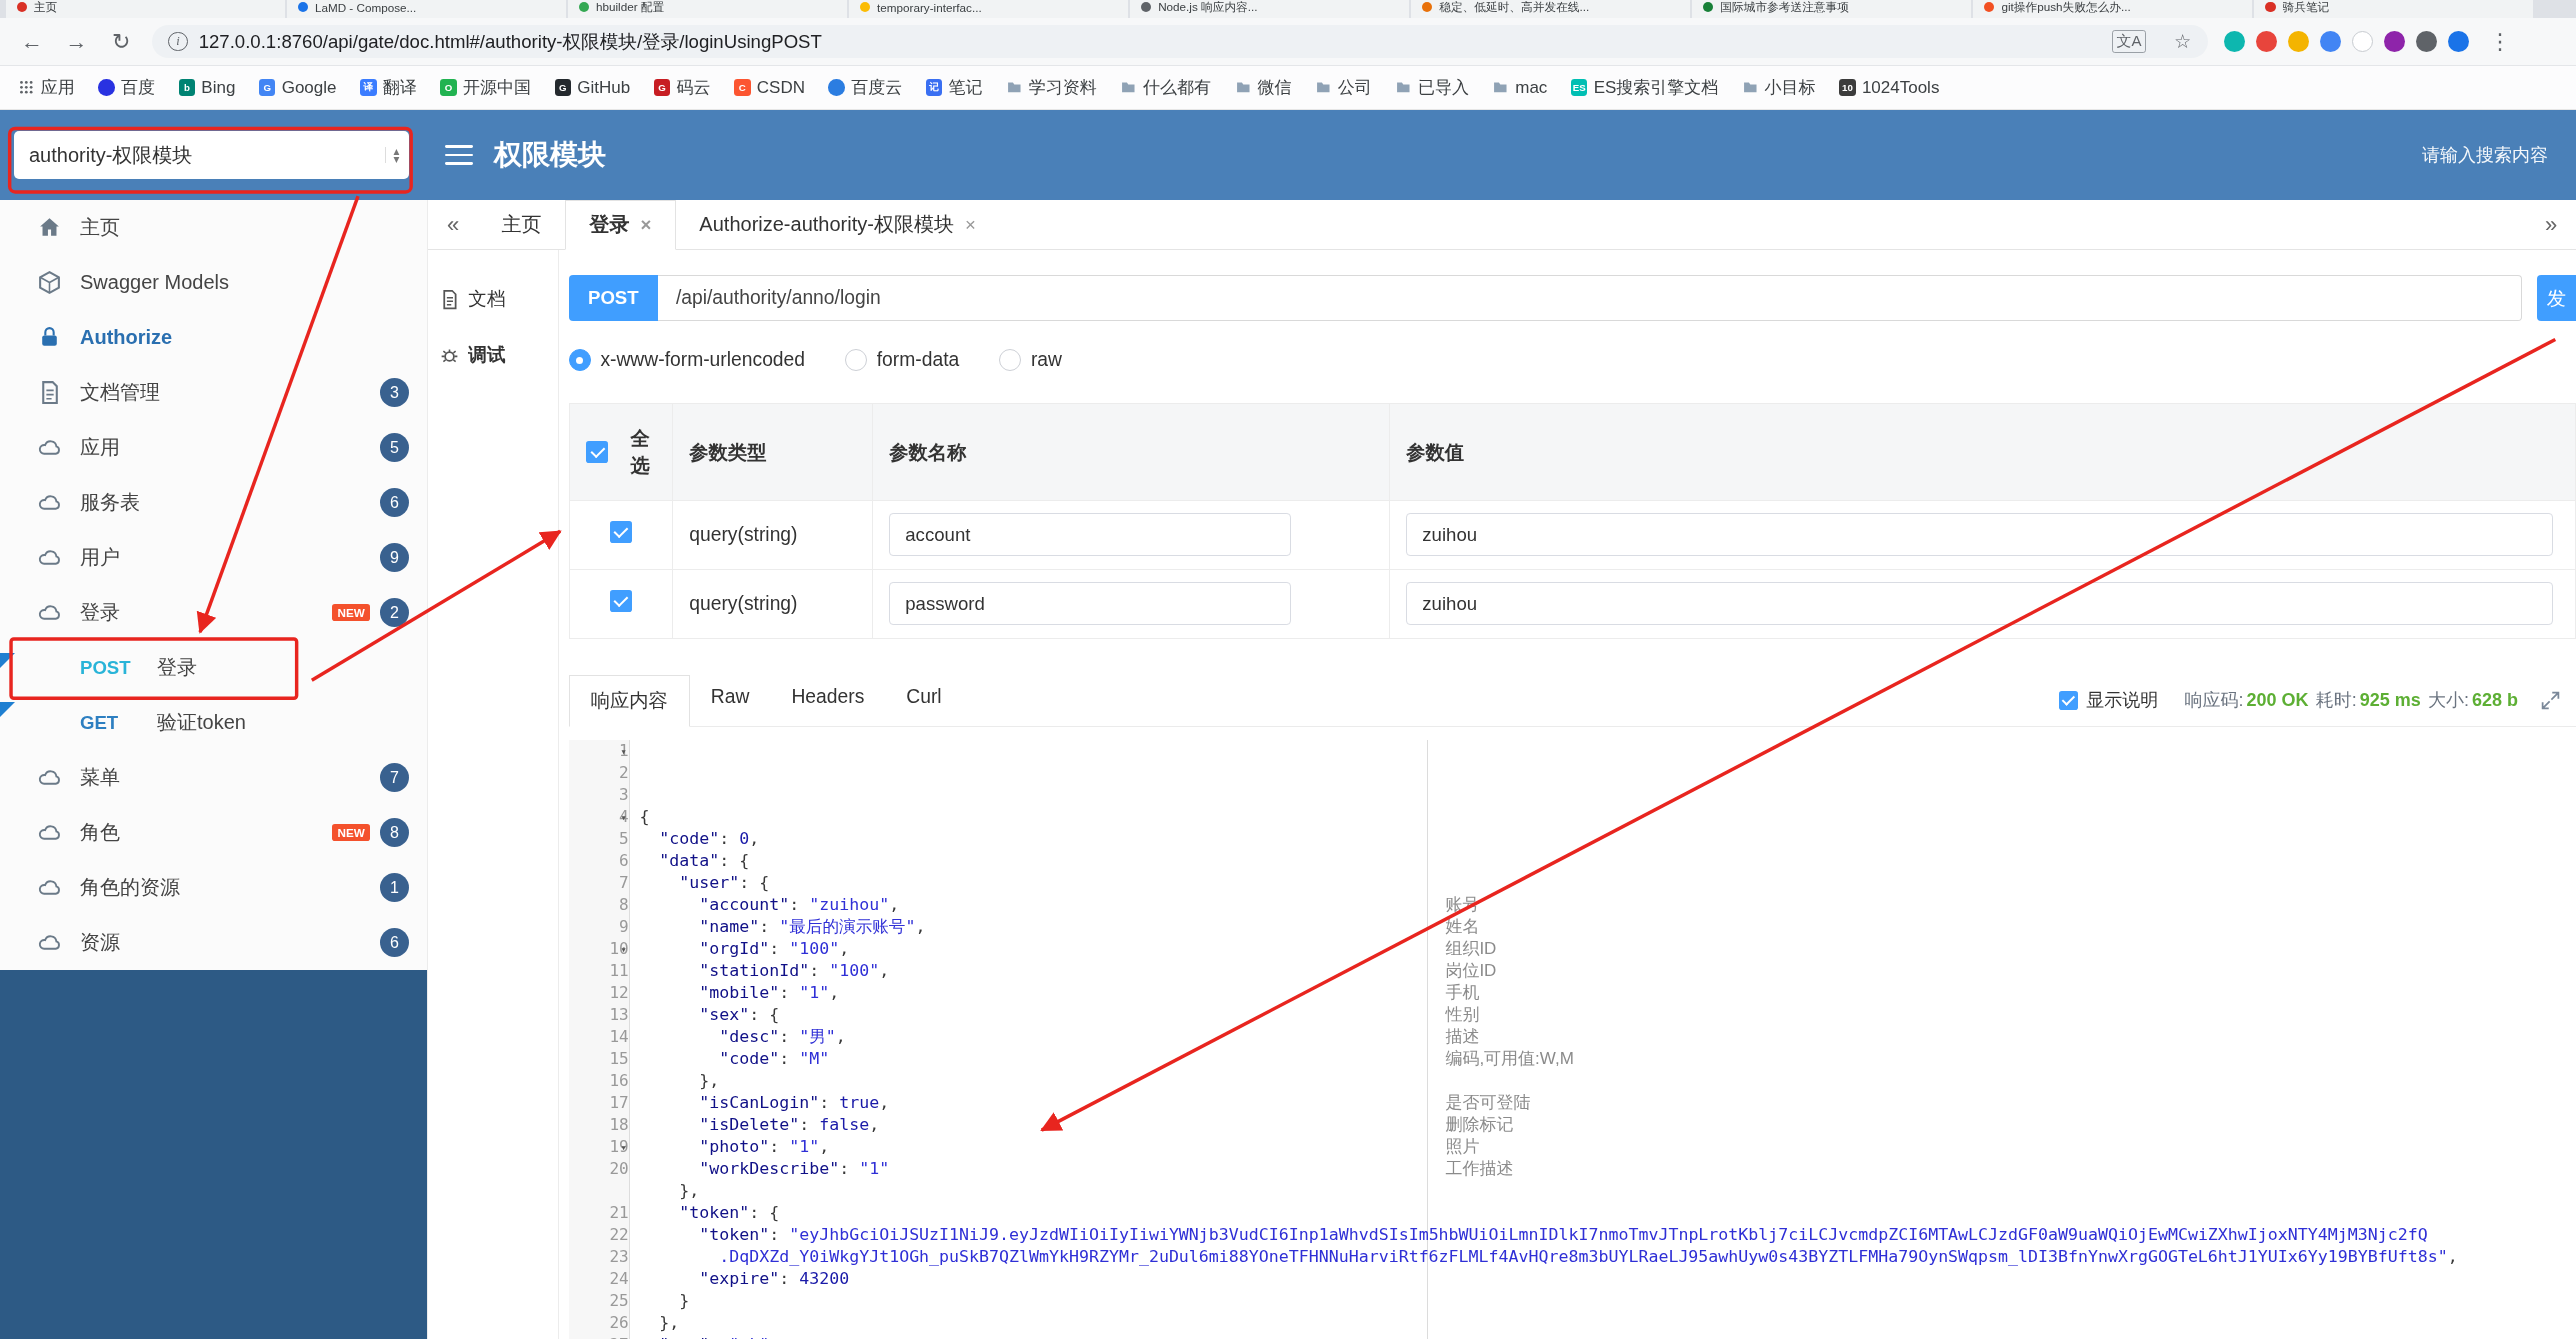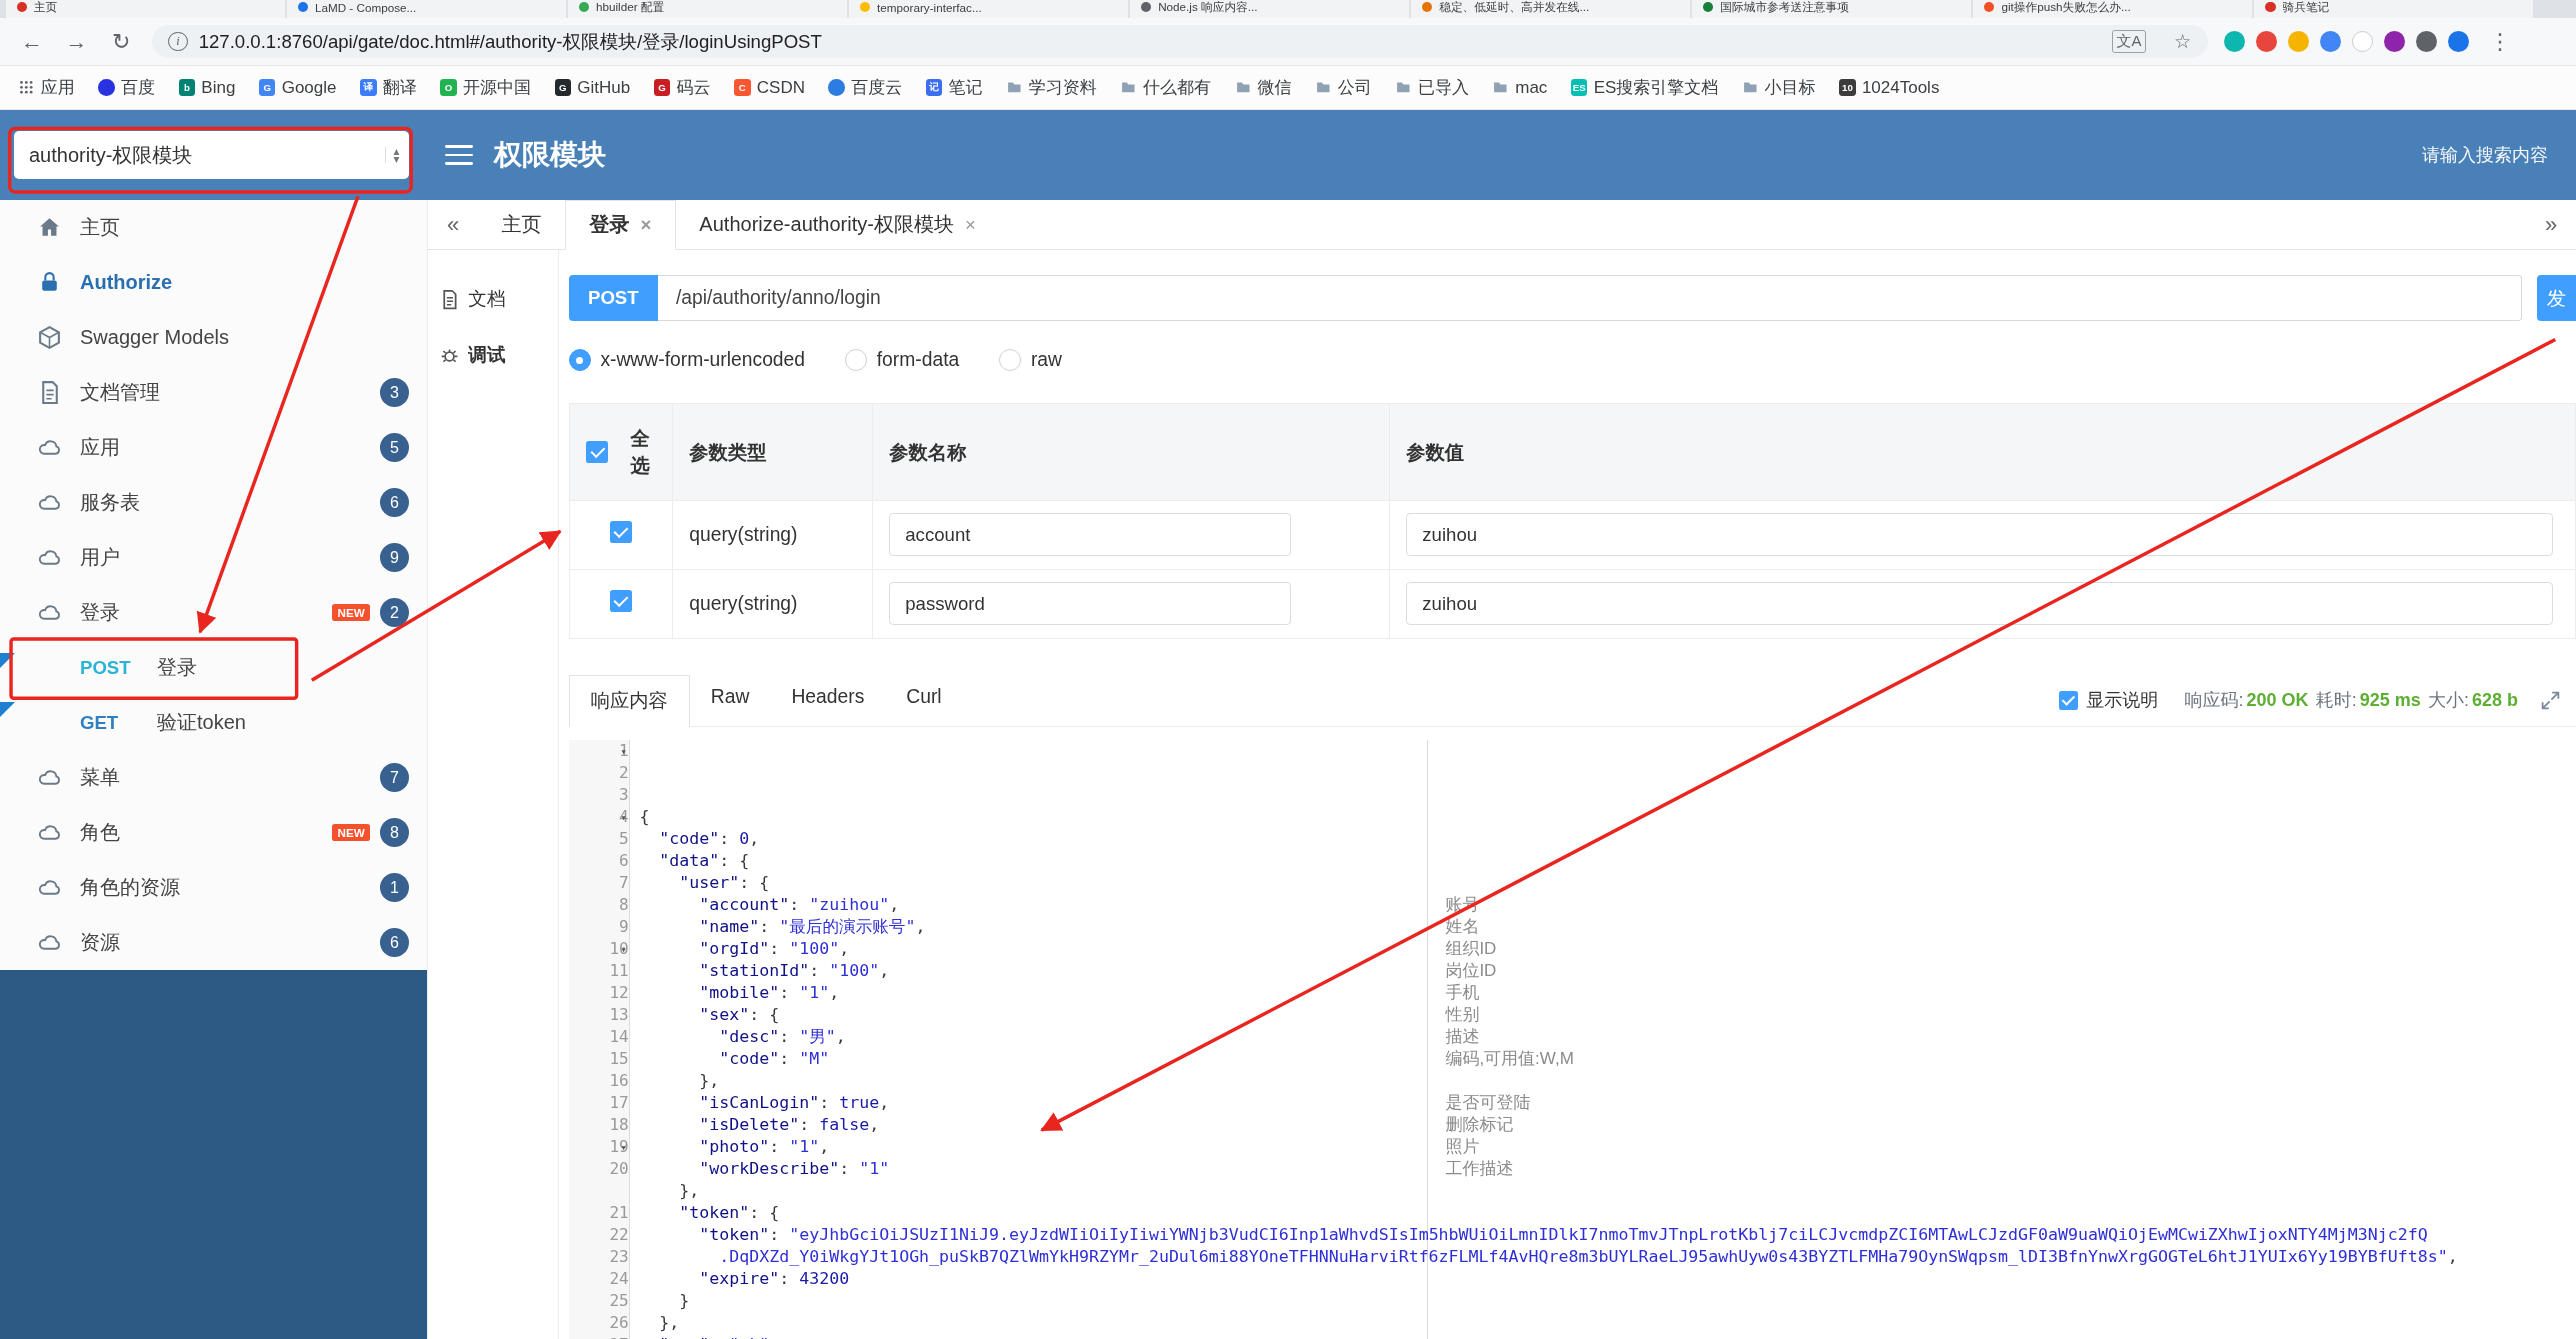--- a/index.html
+++ b/index.html
@@ -344,33 +344,33 @@
 <div class="app-body">
 
   <aside class="sidebar">
     <div>
         <div class="side-item">
           <span class="ic"><svg viewBox="0 0 24 24">
               <path d="M12 3.2 3 11h2.3v9h5.2v-6h3v6h5.2v-9H21z" fill="currentColor"></path>
             </svg></span>
           <span class="slabel">主页</span>
         </div>
+        <div class="side-item">
+          <span class="ic"><svg viewBox="0 0 24 24">
+              <path d="M12 2 21 7v10l-9 5-9-5V7z" fill="none" stroke="currentColor" stroke-width="2"></path>
+              <path d="M12 12 21 7M12 12 3 7M12 12v10" stroke="currentColor" stroke-width="1.5" fill="none"></path>
+            </svg></span>
+          <span class="slabel">Swagger Models</span>
+        </div>
         <div class="side-item hl">
           <span class="ic"><svg viewBox="0 0 24 24">
               <rect x="5" y="10" width="14" height="10" rx="2" fill="currentColor"></rect>
               <path d="M8 10V7a4 4 0 0 1 8 0v3" fill="none" stroke="currentColor" stroke-width="2"></path>
             </svg></span>
           <span class="slabel">Authorize</span>
-        </div>
-        <div class="side-item">
-          <span class="ic"><svg viewBox="0 0 24 24">
-              <path d="M12 2 21 7v10l-9 5-9-5V7z" fill="none" stroke="currentColor" stroke-width="2"></path>
-              <path d="M12 12 21 7M12 12 3 7M12 12v10" stroke="currentColor" stroke-width="1.5" fill="none"></path>
-            </svg></span>
-          <span class="slabel">Swagger Models</span>
         </div>
         <div class="side-item">
           <span class="ic"><svg viewBox="0 0 24 24">
               <path d="M6 2h9l4 4v16H6z" fill="none" stroke="currentColor" stroke-width="2"></path>
               <path d="M9 10h7M9 14h7M9 18h5" stroke="currentColor" stroke-width="1.6"></path>
             </svg></span>
           <span class="slabel">文档管理</span>
           <span class="badge">3</span>
         </div>
         <div class="side-item">

